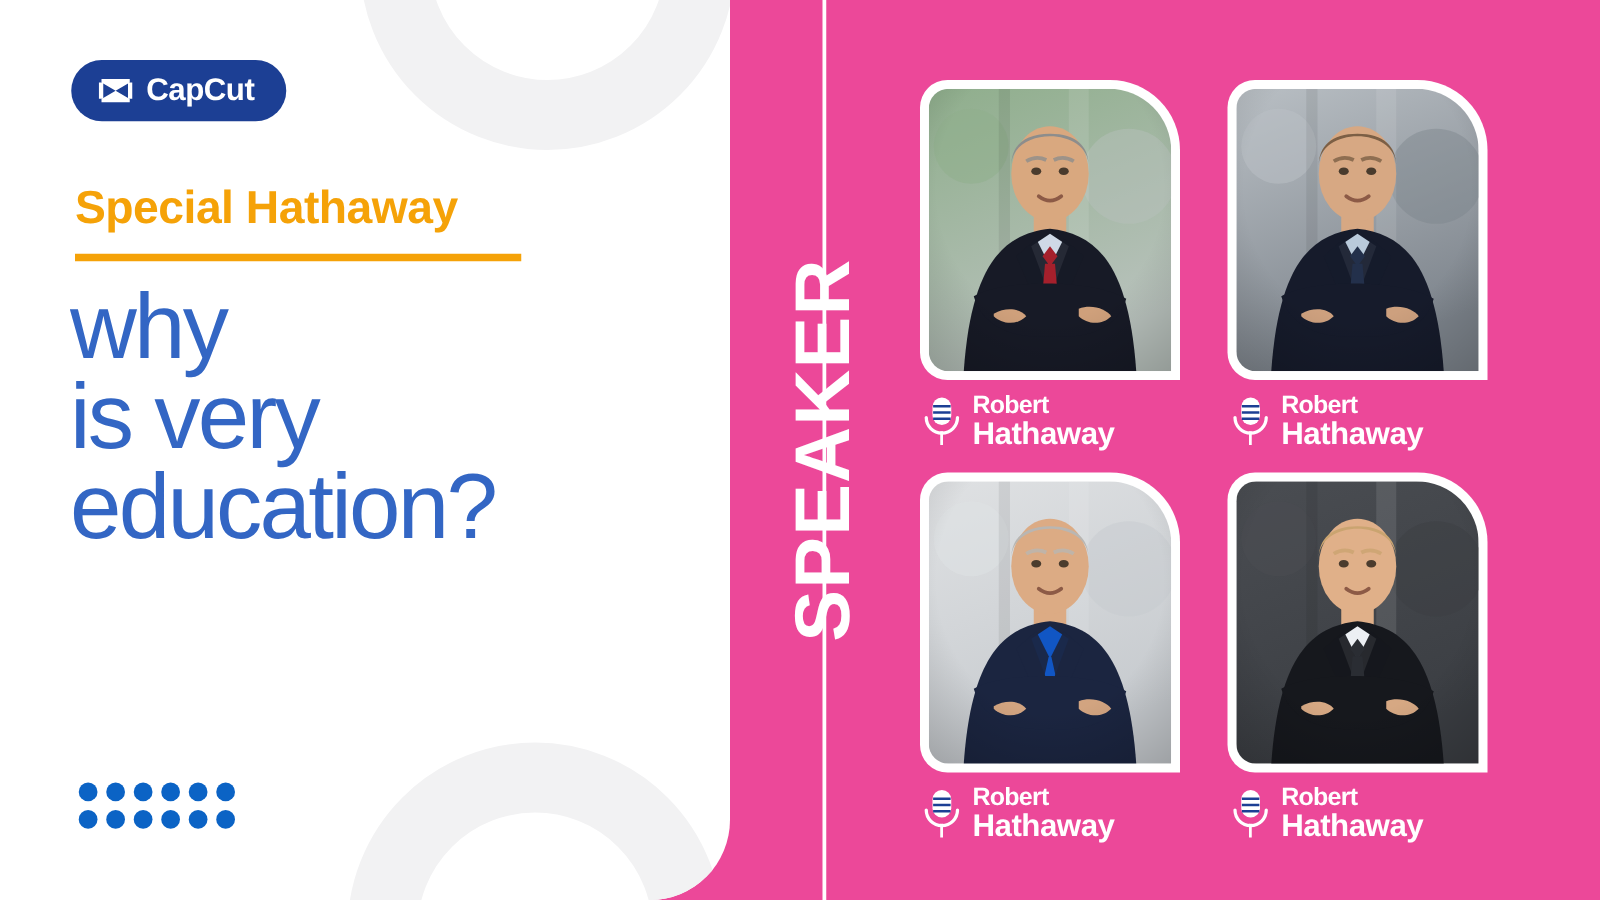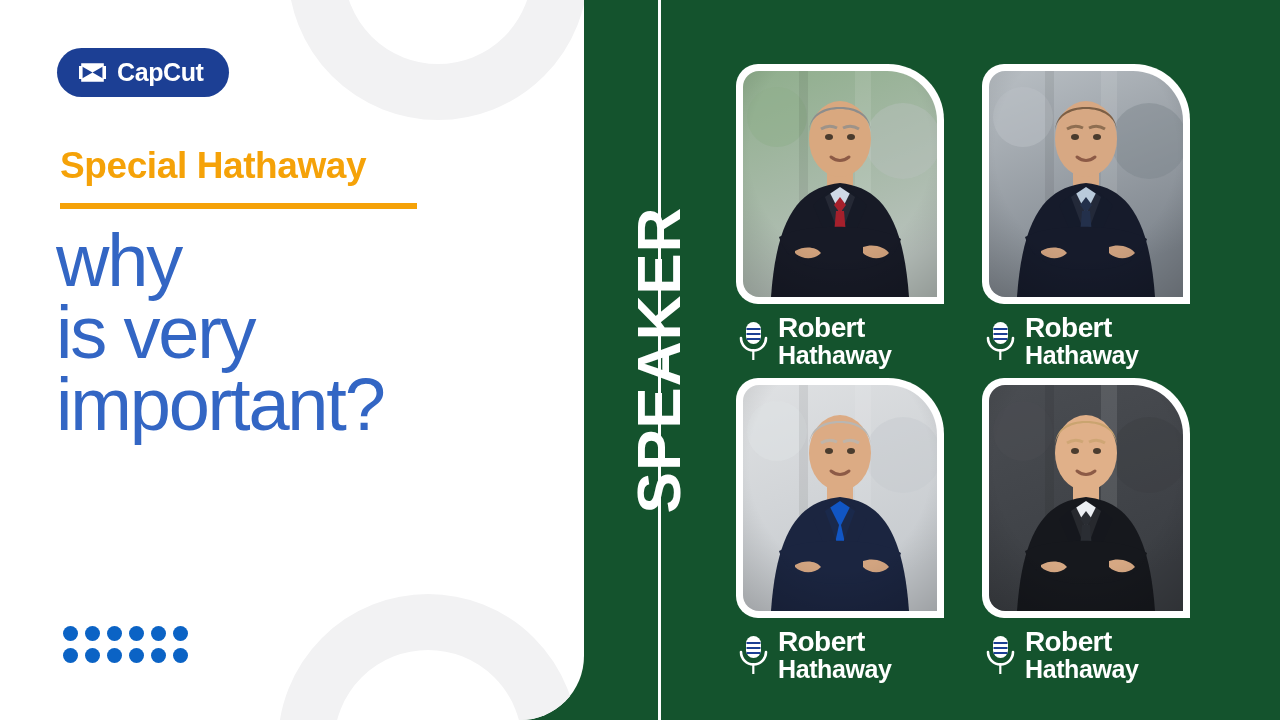--- a/index.html
+++ b/index.html
@@ -7,21 +7,21 @@
   body {
     font-family:"Liberation Sans", sans-serif;
     background:#1b3f96;
     position:relative;
   }
 
   
   #poster {
     position:absolute; inset:0;
     width:1280px; height:720px;
-    background:#14532d;
+    background:#ec4899;
     overflow:hidden;
   }
 
   
   .left-panel {
     position:absolute; left:0; top:0;
     width:584px; height:720px;
     background:#ffffff;
     border-bottom-right-radius:64px;
     overflow:hidden;
@@ -141,21 +141,21 @@
   .name-row {
     position:absolute; left:2px; top:250px;
     display:flex; align-items:center; gap:10px;
     width:220px;
   }
   .mic-icon { width:30px; height:42px; flex:none; display:block; }
   .name-block { line-height:1.0; }
   .name-first {
     display:block;
     color:#ffffff;
-    font-size:28px; font-weight:700;
+    font-size:20px; font-weight:700;
     letter-spacing:-.6px;
   }
   .name-last {
     display:block;
     color:#ffffff;
     font-size:25px; font-weight:700;
     letter-spacing:-.4px;
     margin-top:1px;
   }
   
@@ -179,21 +179,21 @@
       </svg>
       <span class="logo-text">CapCut</span>
     </div>
 
     <div class="eyebrow">Special Hathaway</div>
     <div class="eyebrow-rule"></div>
 
     <div class="headline">
       <span class="hl-line">why</span>
       <span class="hl-line">is very</span>
-      <span class="hl-line">important?</span>
+      <span class="hl-line">education?</span>
     </div>
 
     <div class="dot-grid" id="dot-grid">
         <span class="dot" style="background: rgb(11, 99, 197);"></span>
         <span class="dot" style="background: rgb(11, 99, 197);"></span>
         <span class="dot" style="background: rgb(11, 99, 197);"></span>
         <span class="dot" style="background: rgb(11, 99, 197);"></span>
         <span class="dot" style="background: rgb(11, 99, 197);"></span>
         <span class="dot" style="background: rgb(11, 99, 197);"></span>
         <span class="dot" style="background: rgb(11, 99, 197);"></span>

